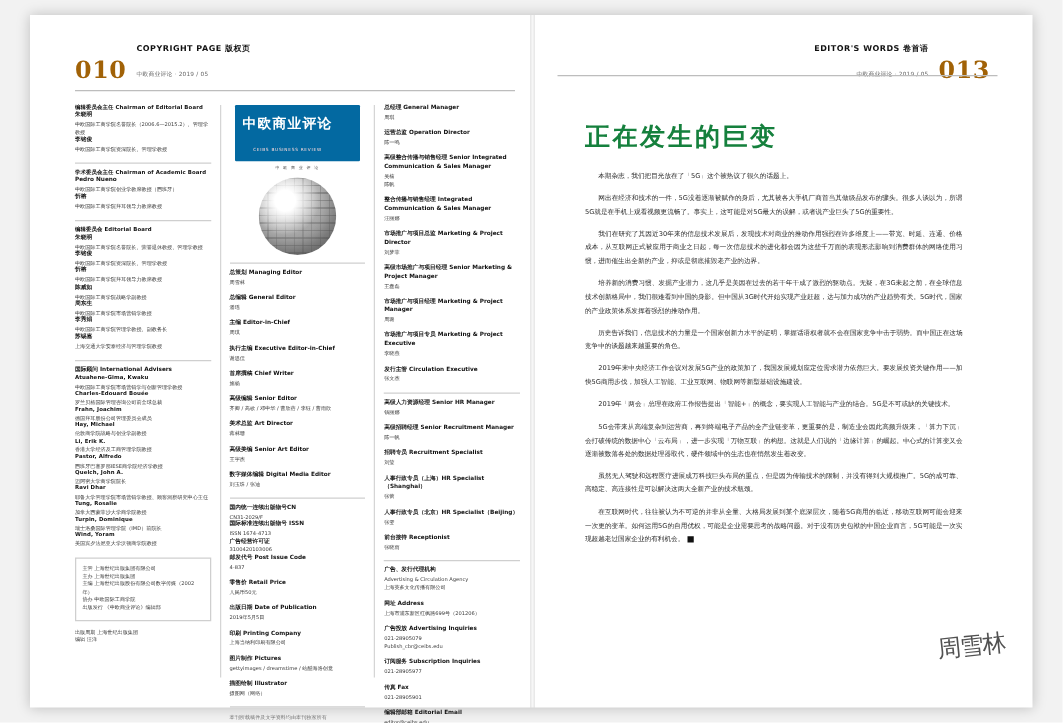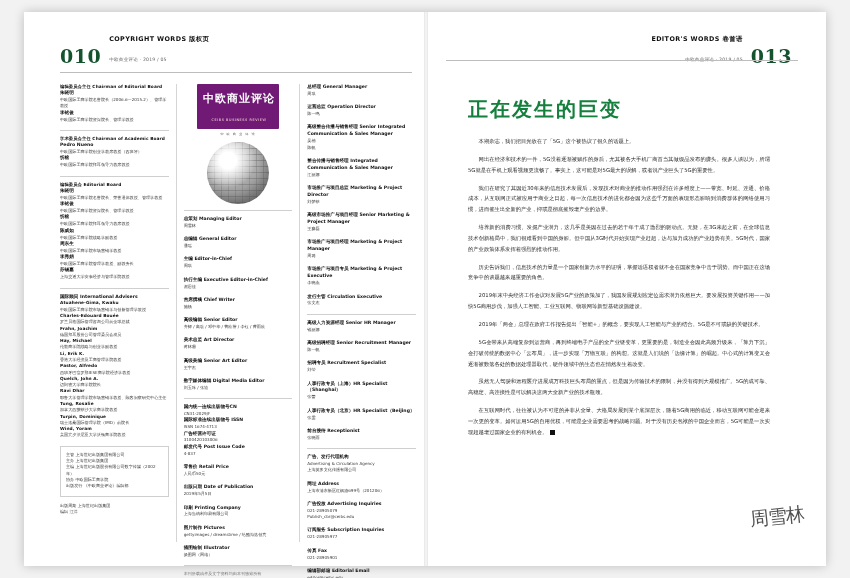--- a/index.html
+++ b/index.html
@@ -25,21 +25,21 @@
   .page{position:absolute;top:12px;height:554px;}
   .page-left{left:24px;width:400px;}
   .page-right{left:428px;width:398px;}
 
   
   .hdr{position:absolute;top:32px;height:22px;display:flex;align-items:flex-end;}
   .hdr-left{left:36px;}
   .hdr-right{right:34px;flex-direction:row;}
   .folio{
     font-family:"DejaVu Serif","Liberation Serif",serif;
-    font-size:19px;font-weight:bold;letter-spacing:.5px;color:#14532d;
+    font-size:19px;font-weight:bold;letter-spacing:.5px;color:#a16207;
     line-height:1;
   }
   .hdr-txt{margin:0 8px;line-height:1.25;}
   .hdr-title{font-size:6.4px;font-weight:bold;letter-spacing:.4px;color:#111;}
   .hdr-sub{font-size:4.6px;color:#666;margin-top:2px;letter-spacing:.2px;}
   .rule{position:absolute;height:1px;background:#bdbdbd;}
   .rule-l{left:36px;top:60px;width:352px;}
   .rule-r{left:446px;top:60px;width:352px;}
 
   
@@ -51,22 +51,22 @@
   .g-en{font-size:4.3px;font-weight:bold;color:#111;line-height:1.45;letter-spacing:.1px;}
   .g-cn{font-size:4.6px;font-weight:bold;color:#111;line-height:1.5;}
   .g-li{font-size:4.1px;color:#3a3a3a;line-height:1.55;}
   .g-li.dim{color:#777;}
   .hr-s{height:1px;background:#cfcfcf;margin:5px 0 5px 0;}
   .box{border:1px solid #cfcfcf;padding:5px 5px 6px 5px;margin-top:6px;}
 
   
   .logo-wrap{text-align:center;margin-bottom:6px;}
   .logo-mark{
-    display:inline-block;background:#701a75;color:#fff;
-    padding:3px 4px 4px 6px;border-radius:1px;
+    display:inline-block;background:#0369a1;color:#fff;
+    padding:3px 22px 4px 6px;border-radius:1px;
   }
   .logo-cn{font-size:11px;font-weight:bold;letter-spacing:1px;line-height:1;
            font-family:"DejaVu Serif","Liberation Serif",serif;}
   .logo-en{font-size:3.4px;letter-spacing:.6px;margin-top:2px;color:#ffdcdc;}
   .logo-strip{font-size:3.2px;color:#555;letter-spacing:1px;margin-top:3px;}
   .globe{
     margin:6px auto 4px auto;width:62px;height:62px;border-radius:50%;
     background:
       radial-gradient(circle at 34% 30%, #ffffff 0 14%, rgba(255,255,255,0) 46%),
       repeating-linear-gradient(to bottom, rgba(120,120,120,.55) 0 1px, rgba(255,255,255,0) 1px 6px),
@@ -100,21 +100,21 @@
 <body>
 
 <div class="spread">
   <div class="paper"></div>
   <div class="gutter"></div>
 
   <div class="page page-left">
     <div class="hdr hdr-left">
       <span class="folio">010</span>
       <span class="hdr-txt">
-        <span class="hdr-title">COPYRIGHT WORDS 版权页</span><br>
+        <span class="hdr-title">COPYRIGHT PAGE 版权页</span><br>
         <span class="hdr-sub">中欧商业评论 · 2019 / 05</span>
       </span>
     </div>
     <div class="rule rule-l"></div>
 
     <div class="cols">
 
       <div class="col">
         <div class="grp">
             <div class="g-en">编辑委员会主任 Chairman of Editorial Board</div>

